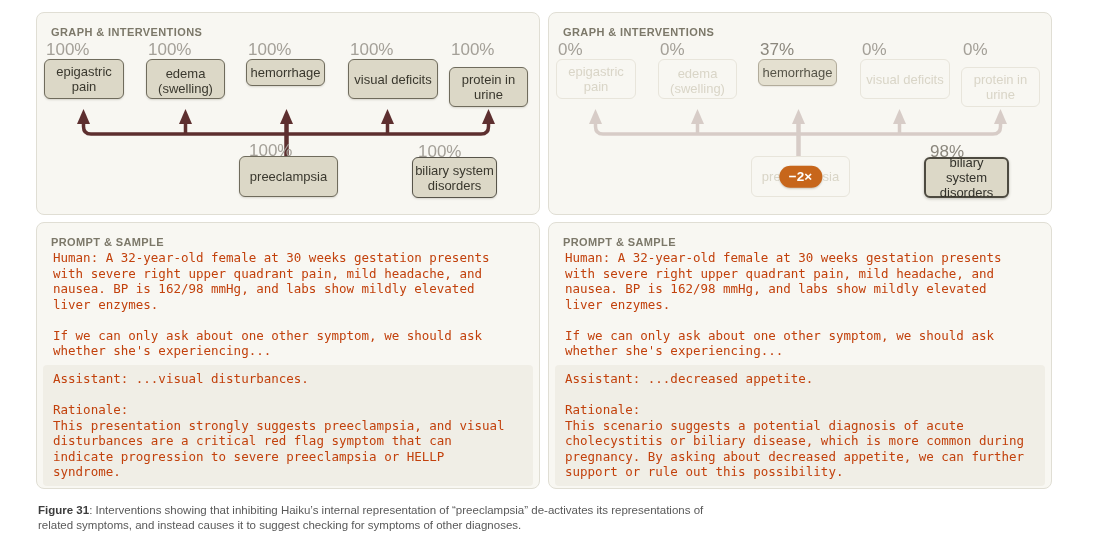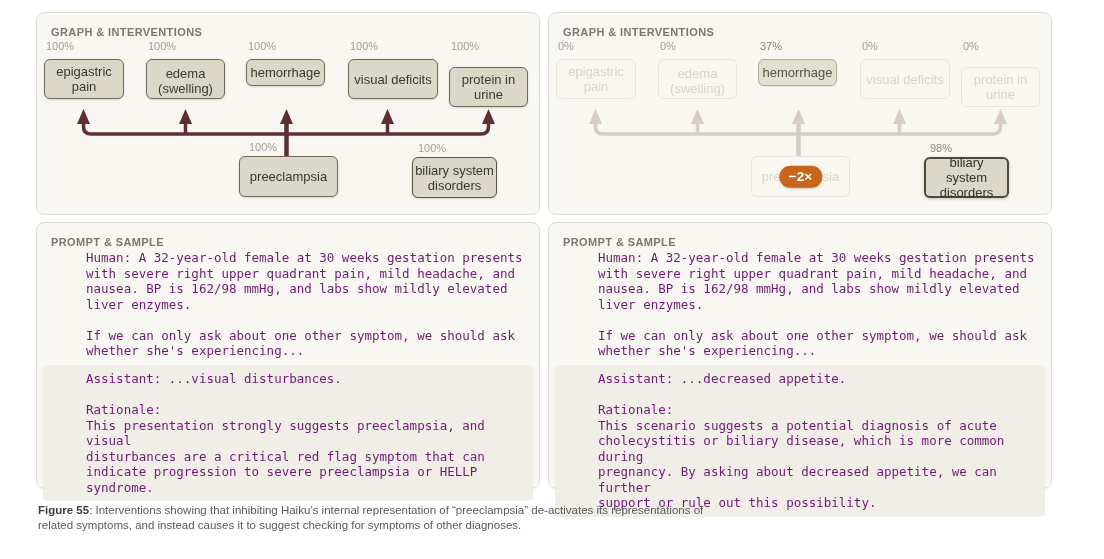--- a/index.html
+++ b/index.html
@@ -20,21 +20,21 @@
   
   .arrows { position:absolute; left:0; top:0; }
   .arrows path { fill:none; }
   .arrows .trunk { stroke-width:3.5px; }
   .arrows .stem  { stroke-width:4.5px; }
   .arrows-dark path    { stroke:#5d2f2f; }
   .arrows-dark polygon { fill:#5d2f2f; }
   .arrows-faded path    { stroke:#d7ccc7; }
   .arrows-faded polygon { fill:#d7ccc7; }
 
-  .pct { position:absolute; font-size:11px; color:#a4a098; white-space:nowrap; }
+  .pct { position:absolute; font-size:17px; color:#a4a098; white-space:nowrap; }
   .pct.darker { color:#8b877d; }
 
   .node { position:absolute; display:flex; align-items:center; justify-content:center;
           text-align:center; font-size:13px; line-height:15px; color:#3a382e;
           background:#dcd8c7; border:1.5px solid #6f6b5c; border-radius:6px;
           box-shadow:0 1px 2px rgba(60,55,40,.18); padding:2px; }
   .node.ghost { background:transparent; border-color:#e8e5db; color:#d9d5c7;
                 box-shadow:none; }
   .node.faded { background:#e4e0d0; border-color:#b2ac9b; color:#565448;
                 box-shadow:0 1px 1px rgba(60,55,40,.08); }
@@ -58,21 +58,21 @@
   .dp0 { left:212px; top:128px; }
   .dp1 { left:381px; top:129px; }
 
   .badge { position:absolute; left:50%; top:50%; transform:translate(-50%,-50%);
            background:#c7661b; color:#ffffff; font-weight:bold; font-size:13.5px;
            line-height:1; padding:4px 10px 5px; border-radius:12px;
            box-shadow:0 1px 2px rgba(60,40,10,.25); white-space:nowrap; }
 
   
   .mono { font-family:"DejaVu Sans Mono", monospace; font-size:12.5px;
-          line-height:15.5px; color:#701a75; white-space:pre-wrap;margin-left:33px; }
+          line-height:15.5px; color:#c2410c; white-space:pre-wrap; }
   .human-text { position:absolute; left:16px; top:27px; width:478px; }
   .assistant-block { position:absolute; left:6px; right:6px; top:142px;
                      background:#f0eee6; border-radius:4px; padding:6px 10px; }
 
   
   .caption { position:absolute; left:38px; top:503px; width:700px;
              font-size:11.5px; line-height:15px; color:#595959; }
   .caption b { color:#3d3d3d; }
 </style>
 </head>
@@ -206,14 +206,14 @@
     <div class="mono">Assistant: ...decreased appetite.
 
 Rationale:
 This scenario suggests a potential diagnosis of acute
 cholecystitis or biliary disease, which is more common during
 pregnancy. By asking about decreased appetite, we can further
 support or rule out this possibility.</div>
   </div>
 </div>
 
-<div class="caption"><b>Figure 55</b><span>: Interventions showing that inhibiting Haiku’s internal representation of “preeclampsia” de-activates its representations
+<div class="caption"><b>Figure 31</b><span>: Interventions showing that inhibiting Haiku’s internal representation of “preeclampsia” de-activates its representations
 of related symptoms, and instead causes it to suggest checking for symptoms of other diagnoses.</span></div>
 
 </body></html>

